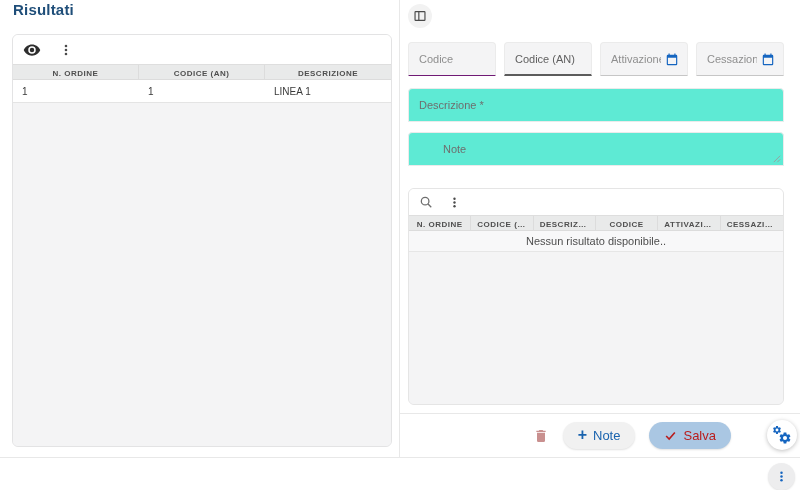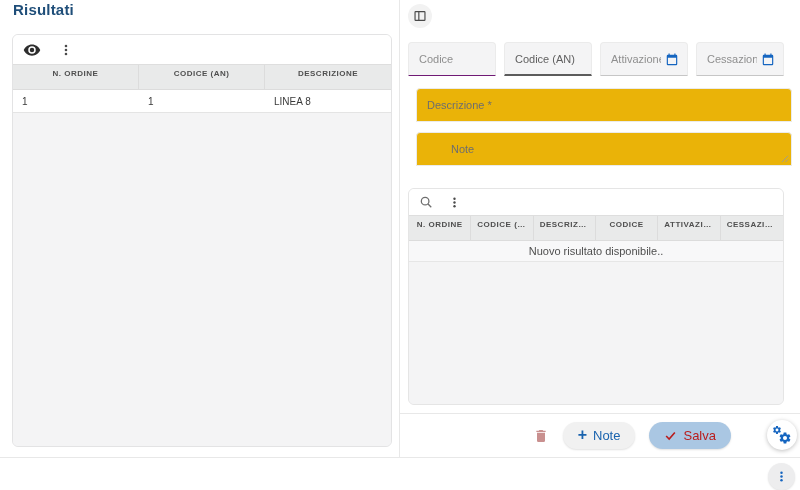--- a/index.html
+++ b/index.html
@@ -33,21 +33,21 @@
     height:29px; background:#fff; display:flex; align-items:center;
     padding-left:10px; gap:18px; flex:0 0 auto;
   }
   .icon-btn {
     background:none; border:none; padding:0; cursor:pointer;
     display:flex; align-items:center; justify-content:center; color:#3c3c3c;
   }
   .grid3 { display:grid; grid-template-columns:1fr 1fr 1fr; }
   .grid6 { display:grid; grid-template-columns:repeat(6,1fr); }
   .thead {
-    background:#e9eaea; height:26px; flex:0 0 auto;
+    background:#e9eaea; height:16px; flex:0 0 auto;
     border-top:1px solid #dedede; border-bottom:1px solid #dcdcdc;
   }
   .thead .th {
     font-size:8px; font-weight:bold; color:#4f4f4f; letter-spacing:.5px;
     display:flex; align-items:center; justify-content:center;
     border-right:1px solid #dcdcdc; overflow:hidden; white-space:nowrap;
     text-overflow:ellipsis; display:block; text-align:center; line-height:17px;
     padding:0 6px;
   }
   .thead .th:last-child { border-right:none; }
@@ -84,22 +84,22 @@
   }
   .field input::placeholder { color:#8f8f8f; opacity:1; }
   .u-med    { border-bottom:1px solid #701a75; }
   .u-dark   { border-bottom:2px solid #5c5c5c; }
   .u-darker { border-bottom:2px solid #4e4e4e; }
   .u-light  { border-bottom:1px solid #c6c6c6; }
   .u-note   { border-bottom:1px solid #ababab; }
   .field.focused input::placeholder { color:#5f5f5f; }
   .field.with-icon input { padding-right:26px; }
   .cal-icon { position:absolute; right:8px; top:10px; color:#1565c0; pointer-events:none; }
-  .field-wide { position:absolute; left:16px; width:376px; height:34px;
-    background:#eab308; border:1px solid #ebebeb; border-radius:4px 4px 0 0; }
+  .field-wide { position:absolute; left:8px; width:376px; height:34px;
+    background:#5eead4; border:1px solid #ebebeb; border-radius:4px 4px 0 0; }
   .field-wide input, .field-wide textarea {
     width:100%; height:100%; border:none; background:transparent; outline:none; resize:none;
     font-family:inherit; font-size:11px; color:#3c3c3c; padding:10px 10px 0 10px;
   }
   .field-wide input { padding:0 10px; }
   .field-wide input::placeholder, .field-wide textarea::placeholder { color:#6e6e6e; opacity:1; }
   .descr-field { top:88px; }
   .note-field  { top:132px;padding-left:24px; }
   .resize-grip { position:absolute; right:2px; bottom:2px; color:#9a9a9a; pointer-events:none; }
   .inner-card {
@@ -165,21 +165,21 @@
 
     <div class="thead grid3">
       <div class="th">N. ORDINE</div>
       <div class="th">CODICE (AN)</div>
       <div class="th">DESCRIZIONE</div>
     </div>
 
     <div class="trow grid3">
       <div class="td">1</div>
       <div class="td">1</div>
-      <div class="td">LINEA 8</div>
+      <div class="td">LINEA 1</div>
     </div>
 
     <div class="tbody-rest"></div>
   </div>
 </section>
 
 <section class="panel-right">
 
   <div class="rp-topbar">
     <button class="round-icon-btn">
@@ -254,21 +254,21 @@
 
     <div class="thead grid6">
       <div class="th">N. ORDINE</div>
       <div class="th">CODICE (AN)</div>
       <div class="th">DESCRIZIONE</div>
       <div class="th">CODICE</div>
       <div class="th">ATTIVAZIONE</div>
       <div class="th">CESSAZIONE</div>
     </div>
 
-    <div class="empty-row">Nuovo risultato disponibile..</div>
+    <div class="empty-row">Nessun risultato disponibile..</div>
 
     <div class="tbody-rest"></div>
   </div>
 
   <div class="rp-footer">
     <button class="icon-btn trash-btn">
       <span>
         <svg width="16" height="16" viewBox="0 0 24 24" fill="currentColor">
           <path d="M6 19a2 2 0 0 0 2 2h8a2 2 0 0 0 2-2V7H6v12zM19 4h-3.5l-1-1h-5l-1 1H5v2h14V4z"></path>
         </svg>

